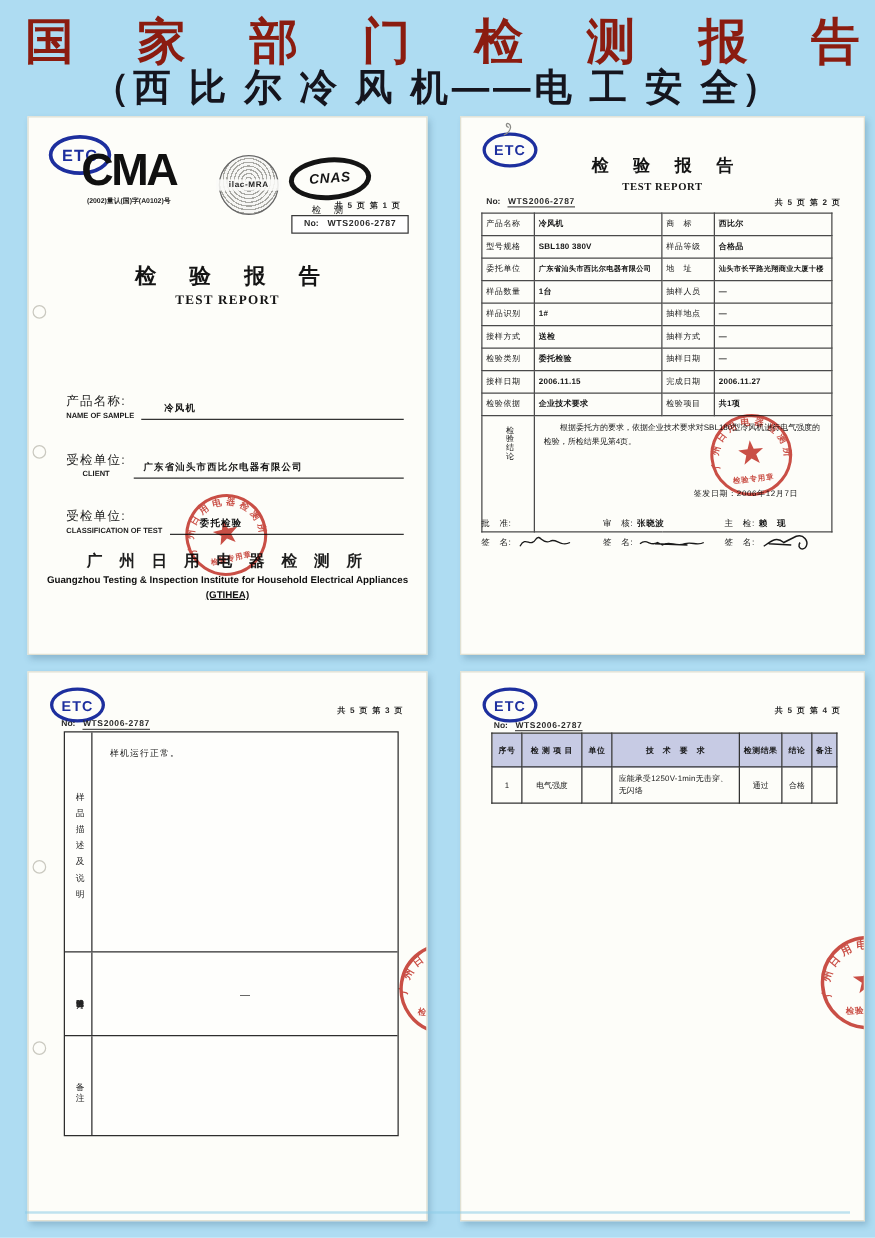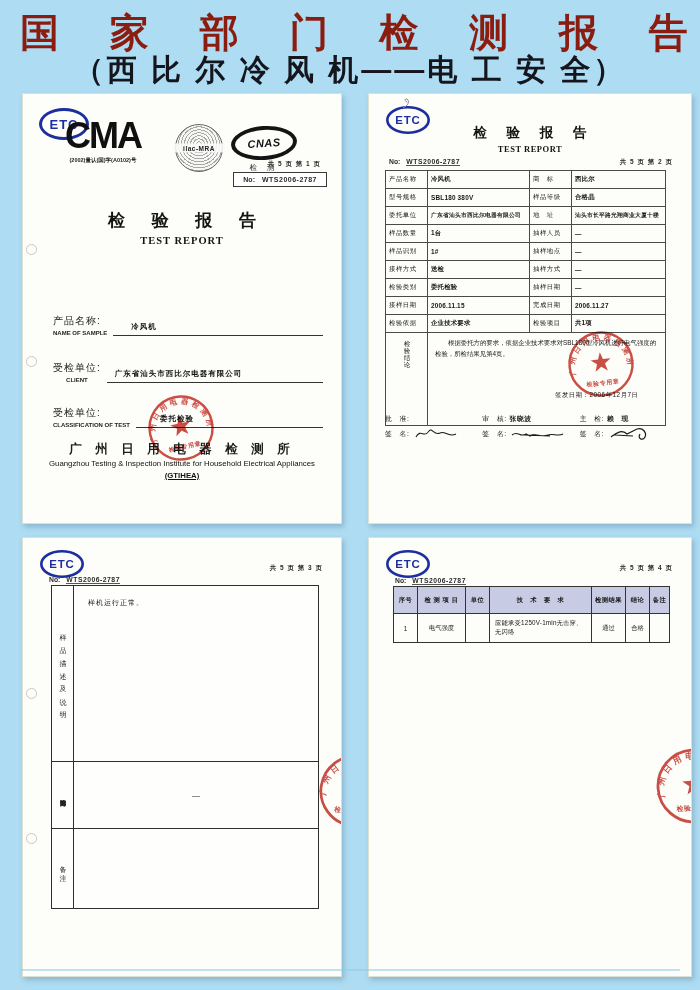--- a/index.html
+++ b/index.html
@@ -77,21 +77,21 @@
   .p1 .rpt-title-en{top:141px;font-size:10.5px;letter-spacing:1px;}
 
   .field{position:absolute;left:30px;right:18px;display:flex;align-items:flex-end;}
   .fl{flex:0 0 auto;padding-right:6px;}
   .flcn{font-size:10px;font-weight:normal;color:#1c1c1c;letter-spacing:1px;margin-top:24px;}
   .flen{font-size:6px;font-weight:bold;color:#1c1c1c;margin-top:2px;white-space:nowrap;}
   .fv{flex:1 1 auto;border-bottom:1px solid #333;min-height:14px;display:flex;align-items:flex-end;}
   .fvtext{font-size:7.5px;font-weight:bold;color:#111;padding:0 0 3px 18px;letter-spacing:1px;white-space:nowrap;}
 
   .inst-cn{position:absolute;top:347px;left:0;width:100%;text-align:center;font-size:12.5px;font-weight:bold;letter-spacing:5px;color:#1d1d1d;white-space:nowrap;}
-  .inst-en{position:absolute;top:365px;left:0;width:100%;text-align:center;font-size:7.8px;font-weight:normal;color:#101010;white-space:nowrap;}
+  .inst-en{position:absolute;top:365px;left:0;width:100%;text-align:center;font-size:7.8px;font-weight:bold;color:#101010;white-space:nowrap;}
   .inst-abbr{position:absolute;top:377px;left:0;width:100%;text-align:center;font-size:7.8px;font-weight:bold;color:#101010;text-decoration:underline;}
 
   
   .stamp{position:absolute;opacity:.82;mix-blend-mode:multiply;pointer-events:none;}
   .stamp svg{display:block;width:100%;height:100%;}
   .stamp-arc-text{font-size:10.5px;font-weight:bold;fill:#c0281e;letter-spacing:4.5px;font-family:"Liberation Sans",sans-serif;}
   .stamp-label{font-size:8.5px;font-weight:bold;fill:#c0281e;letter-spacing:1px;font-family:"Liberation Sans",sans-serif;}
   #stamp1{left:123px;top:299px;width:70px;height:70px;transform:rotate(-12deg);}
   #stamp2{left:197px;top:235px;width:70px;height:70px;transform:rotate(-6deg);}
   #stamp3{left:294px;top:214px;width:78px;height:78px;transform:rotate(9deg);}

